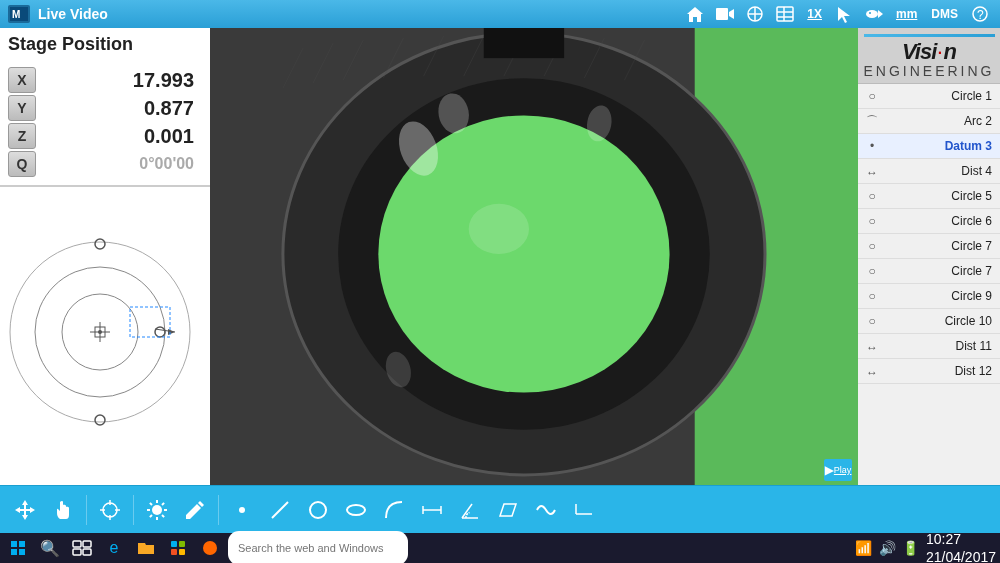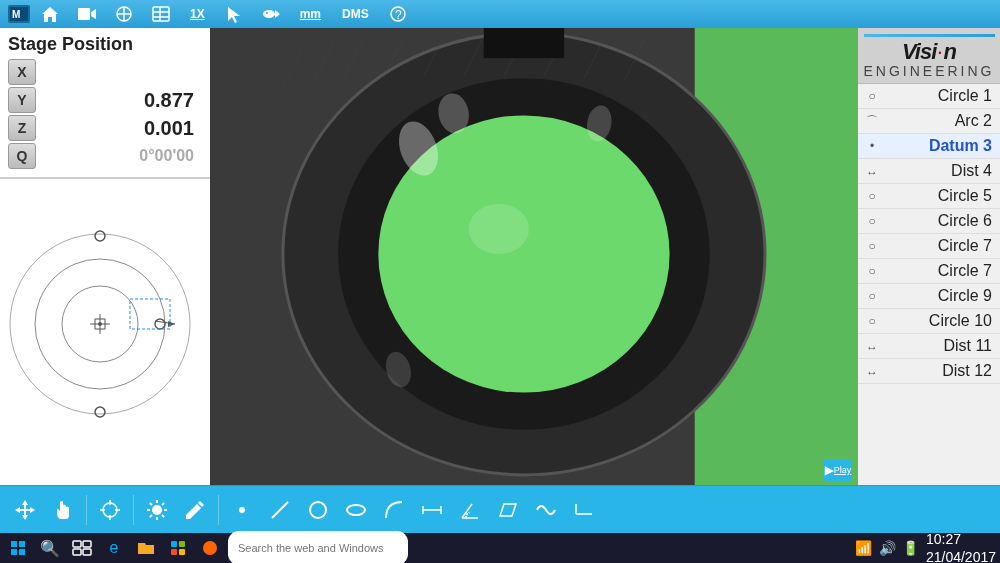--- a/index.html
+++ b/index.html
@@ -18,21 +18,21 @@
       width: 22px; height: 18px;
       background: #1a6a9a;
       border-radius: 2px;
       display: flex; align-items: center; justify-content: center;
       font-size: 9px; color: white; font-weight: bold;
     }
     #title-bar .title {
       color: white; font-size: 14px; font-weight: bold; flex: 1;
     }
     .toolbar-icons {
-      display: flex; align-items: center; gap: 13px;
+      display: flex; align-items: center; gap: 6px;
     }
     .toolbar-icon {
       width: 24px; height: 22px;
       display: flex; align-items: center; justify-content: center;
       color: white; font-size: 14px; cursor: pointer;
     }
     .toolbar-icon svg { width: 20px; height: 18px; }
     .unit-btn {
       background: none; border: none; color: white;
       font-size: 12px; cursor: pointer; padding: 2px 4px;
@@ -52,21 +52,21 @@
       background: #e8e8e8;
       display: flex;
       flex-direction: column;
     }
     #stage-position {
       background: white;
       padding: 6px 8px;
       border-bottom: 1px solid #ccc;
     }
     #stage-position h2 {
-      font-size: 18px; font-weight: bold; color: #222; margin-bottom: 4px;
+      font-size: 18px; font-weight: bold; color: #222; margin-bottom: 12px;
     }
     .coord-row {
       display: flex; align-items: center;
       margin: 2px 0;
     }
     .axis-btn {
       width: 28px; height: 26px;
       background: linear-gradient(to bottom, #ddd, #bbb);
       border: 1px solid #999;
       border-radius: 3px;
@@ -137,21 +137,21 @@
       cursor: pointer;
     }
     .measurement-item.active { background: #e8f0ff; }
     .meas-icon {
       width: 20px; height: 20px;
       display: flex; align-items: center; justify-content: center;
       font-size: 12px; color: #555;
     }
     .meas-label {
       flex: 1; text-align: right;
-      font-size: 16px; color: #222;
+      font-size: 12px; color: #222;
       padding-right: 4px;
     }
     .meas-label.blue { color: #2255cc; font-weight: bold; }
 
     
     #bottom-toolbar {
       height: 48px;
       background: #2ab5e8;
       display: flex; align-items: center;
       padding: 0 8px; gap: 4px;
@@ -205,20 +205,21 @@
 </head>
 <body>
 
 <div id="title-bar">
   <div class="logo">
     <svg width="18" height="14" viewBox="0 0 18 14">
         <rect width="18" height="14" fill="#0a4a7a"></rect>
         <text x="2" y="11" fill="white" font-size="10" font-weight="bold">M</text>
       </svg>
   </div>
+  <span class="title">Live Video</span>
   <div class="toolbar-icons">
 
     <div class="toolbar-icon">
       <svg viewBox="0 0 20 18" fill="white">
           <path d="M10 2 L2 9 L4 9 L4 17 L8 17 L8 12 L12 12 L12 17 L16 17 L16 9 L18 9 Z"></path>
         </svg>
     </div>
 
     <div class="toolbar-icon">
       <svg viewBox="0 0 20 18" fill="white">
@@ -270,20 +271,21 @@
   </div>
 </div>
 
 <div id="main">
 
   <div id="left-panel">
     <div id="stage-position">
       <h2>Stage Position</h2>
       <div class="coord-row">
         <button class="axis-btn">X</button>
+        <span class="coord-value">17.993</span>
       </div>
       <div class="coord-row">
         <button class="axis-btn">Y</button>
         <span class="coord-value">0.877</span>
       </div>
       <div class="coord-row">
         <button class="axis-btn">Z</button>
         <span class="coord-value">0.001</span>
       </div>
       <div class="coord-row">

